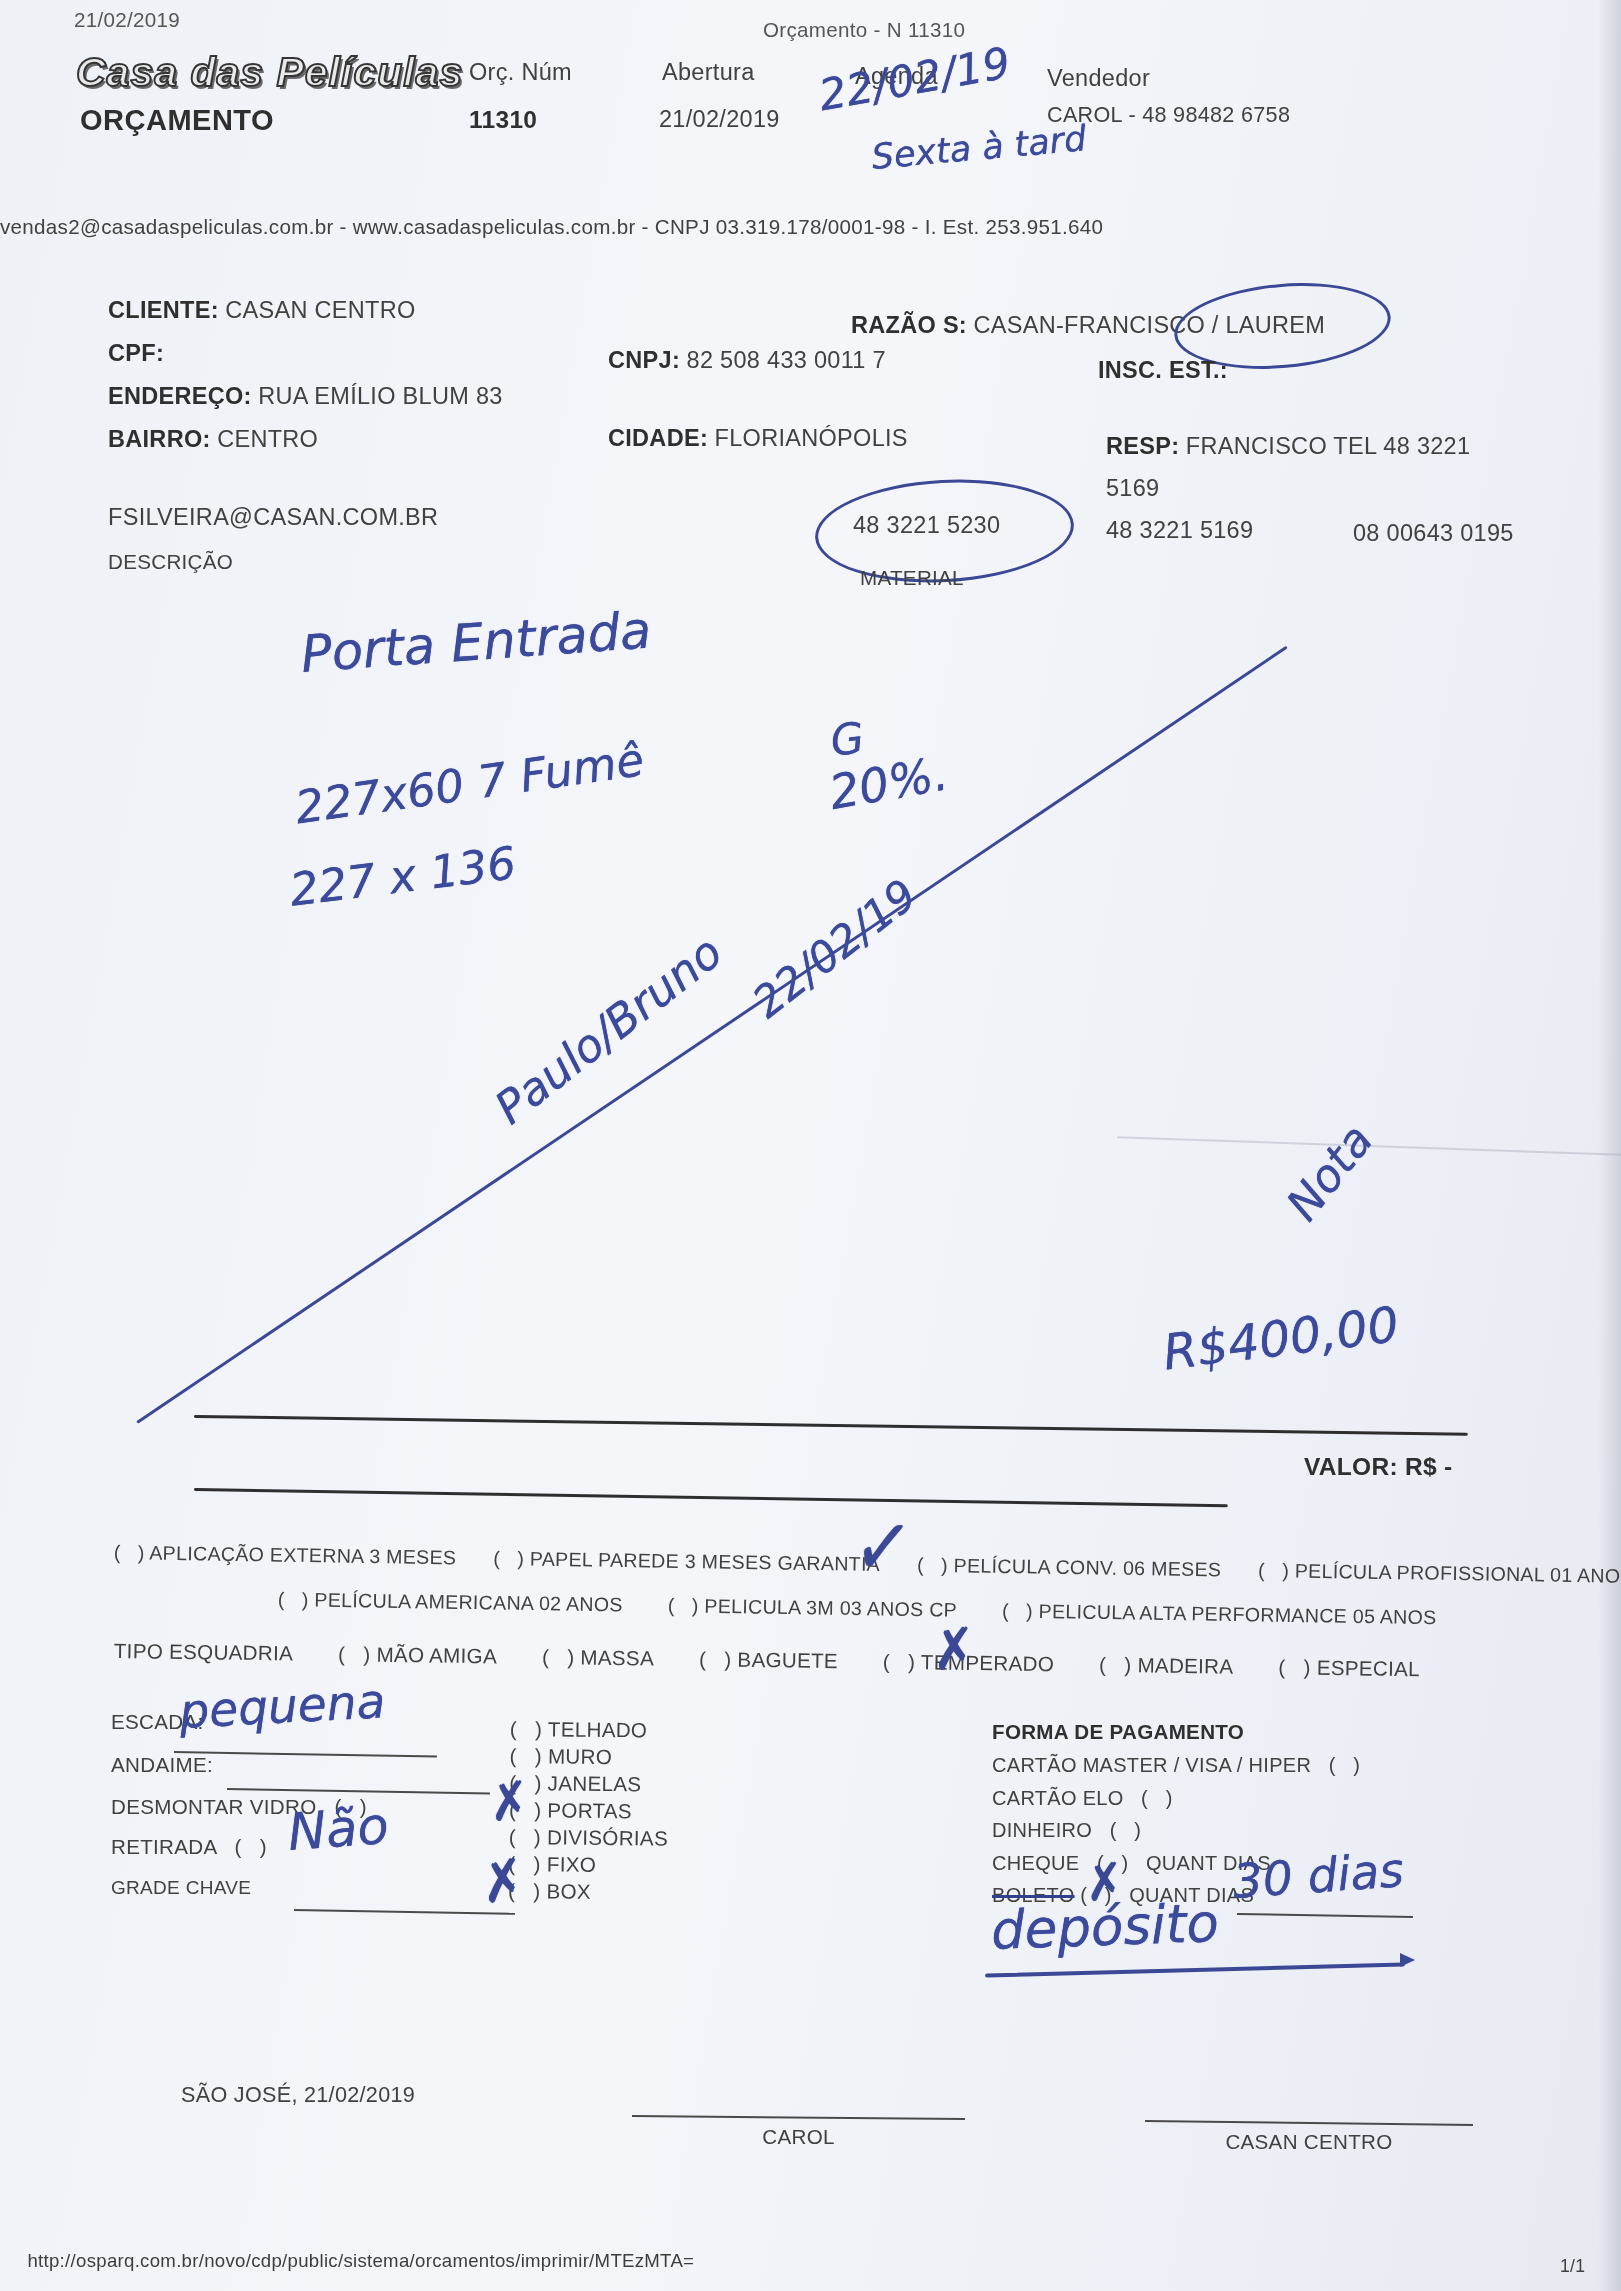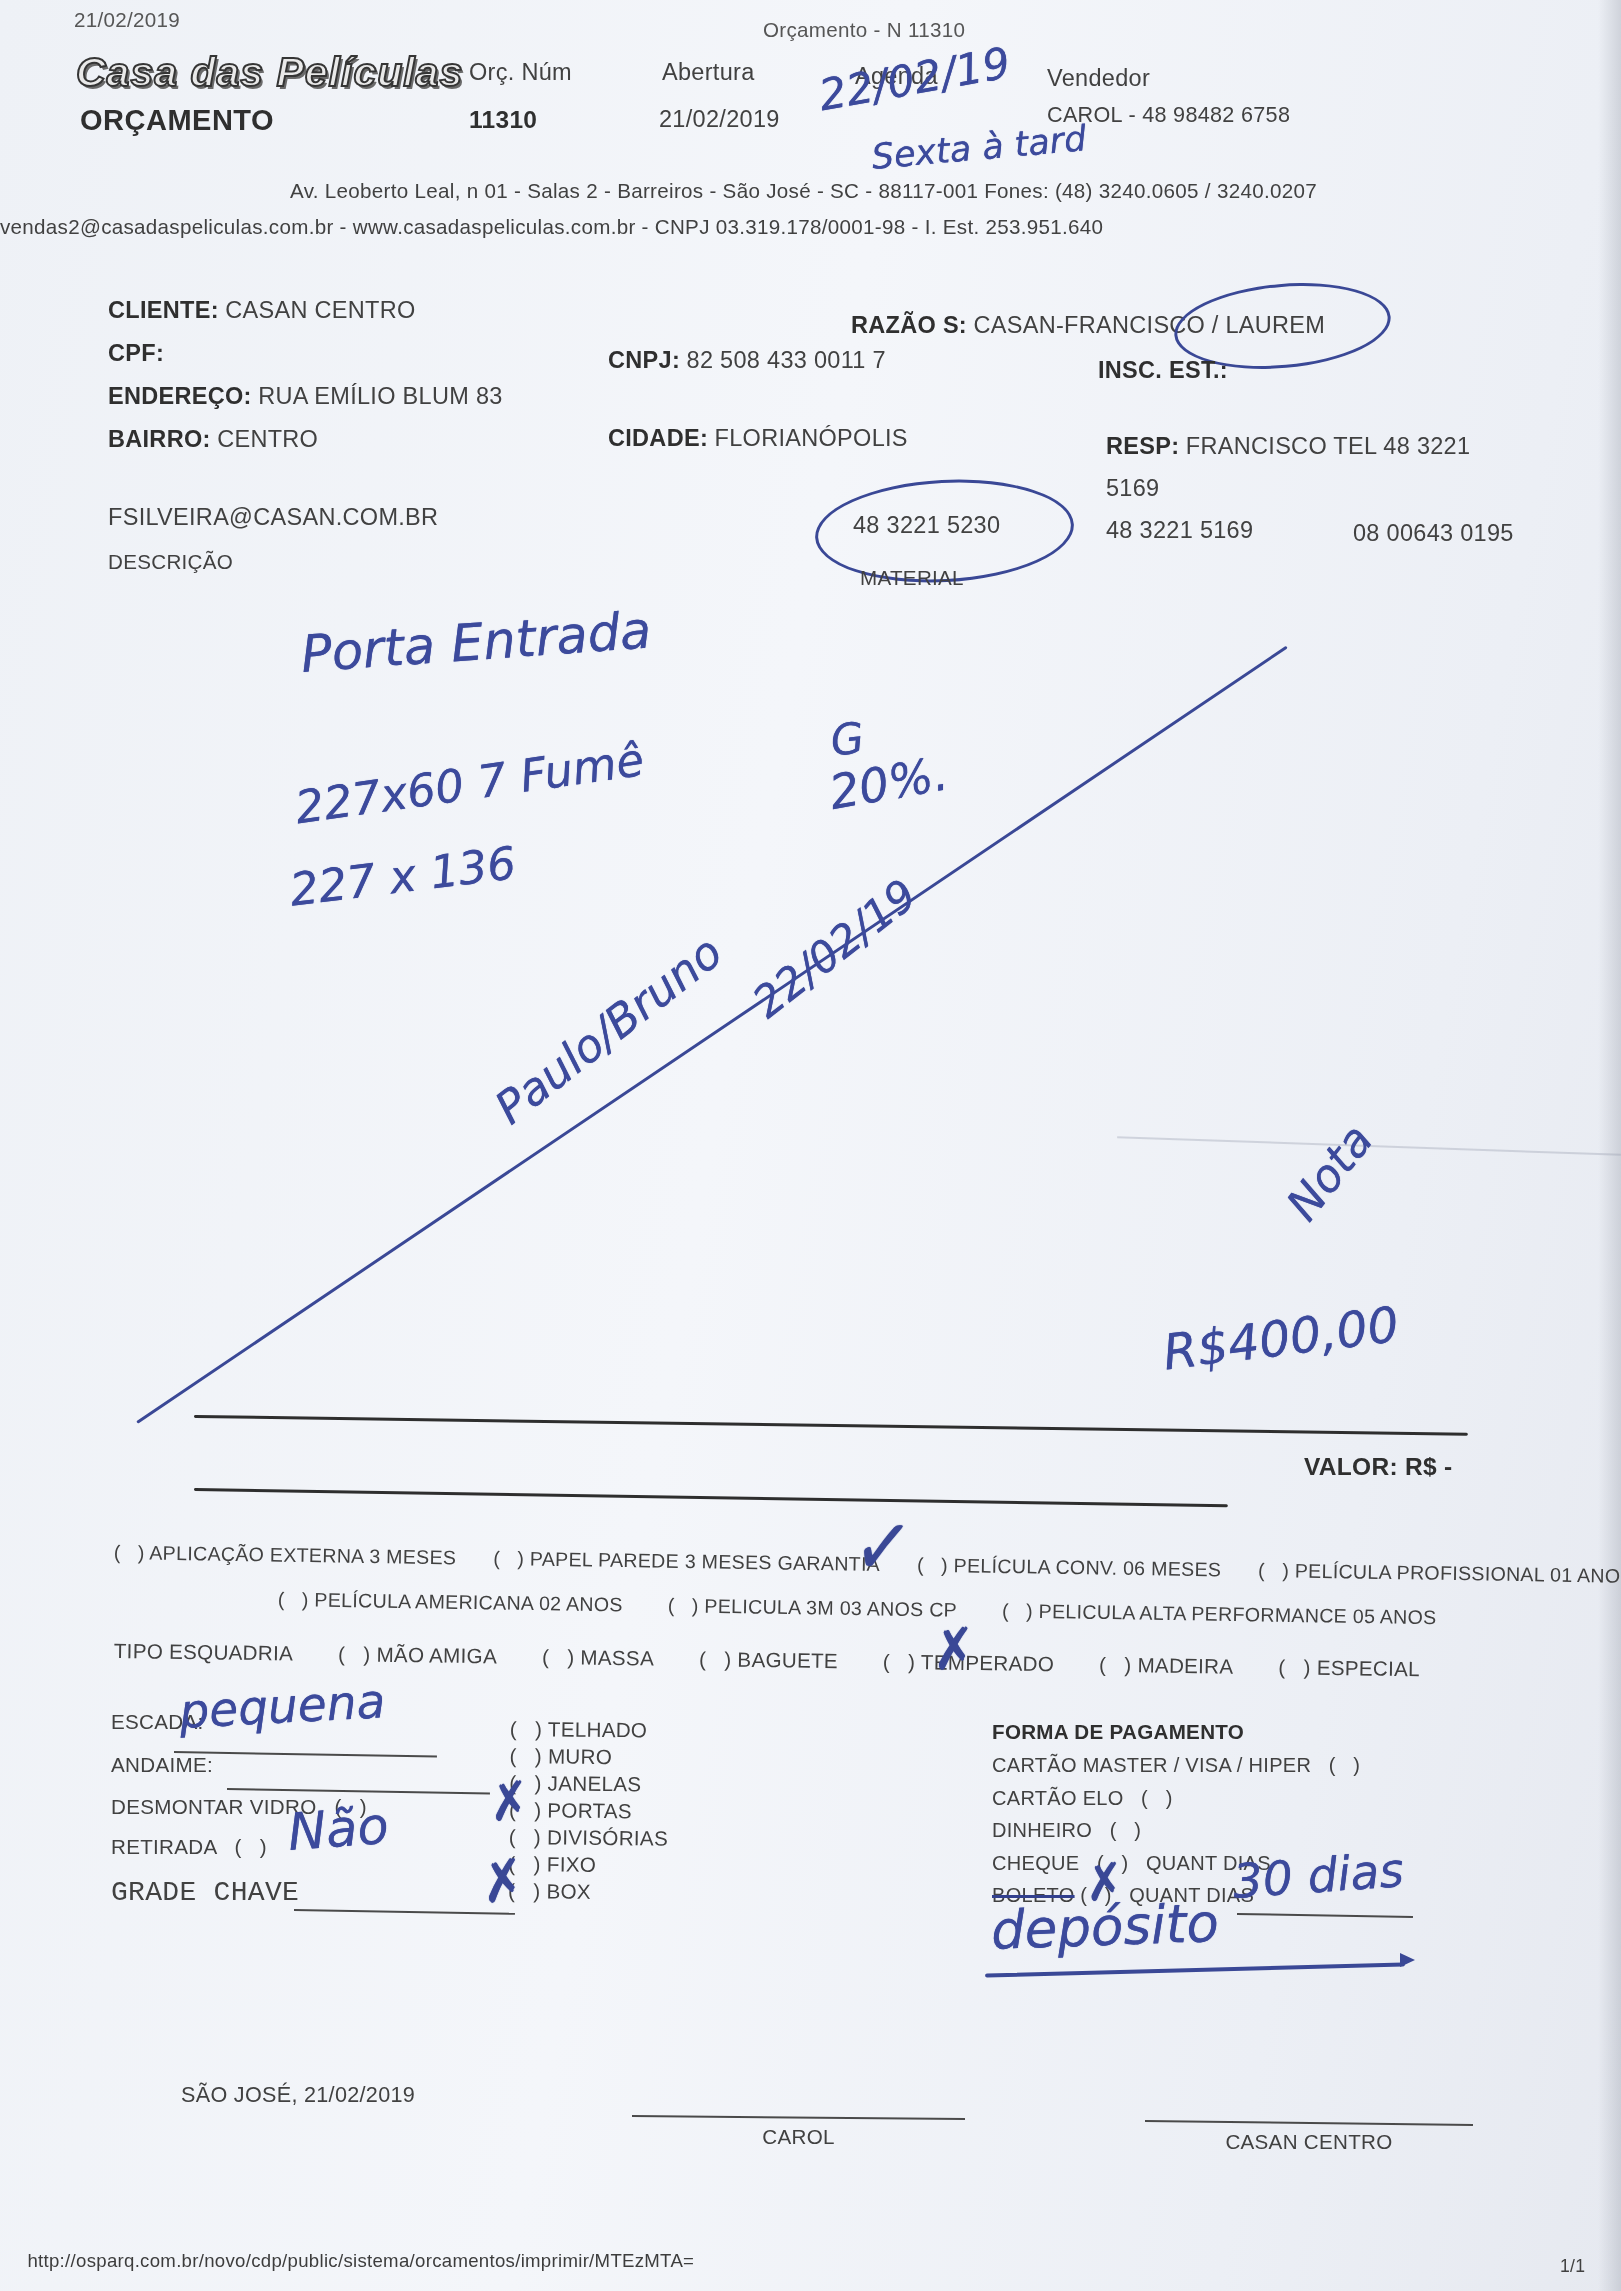--- a/index.html
+++ b/index.html
@@ -45,21 +45,20 @@
   <div class="abs print" style="left:662px;top:59px;font-size:23.5px;">Abertura</div>
   <div class="abs print" style="left:659px;top:106px;font-size:23.5px;">21/02/2019</div>
 
   <div class="abs print" style="left:855px;top:63px;font-size:23.5px;">Agenda</div>
   <div class="abs hand" style="left:815px;top:71px;font-size:43px;transform:rotate(-10deg);">22/02/19</div>
   <div class="abs hand" style="left:870px;top:137px;font-size:35px;transform:rotate(-5deg);">Sexta à tard</div>
 
   <div class="abs print" style="left:1047px;top:65px;font-size:23.5px;">Vendedor</div>
   <div class="abs print" style="left:1047px;top:102px;font-size:21.6px;">CAROL - 48 98482 6758</div>
 
-  <div class="abs print" style="left:0;top:179px;width:1607px;text-align:center;font-size:20.6px;">Av. Leoberto Leal, n 01 - Salas 2 - Barreiros - São José - SC - 88117-001 Fones: (48) 3240.0605 / 3240.0207</div>
   <div class="abs print" style="left:0;top:215px;width:1607px;text-align:left;font-size:20.6px;">vendas2@casadaspeliculas.com.br - www.casadaspeliculas.com.br - CNPJ 03.319.178/0001-98 - I. Est. 253.951.640</div>
 
   <div class="abs" style="left:108px;top:297px;font-size:23.5px;">
     <span class="print b">CLIENTE:</span>
     <span class="print">CASAN CENTRO</span>
   </div>
   <div class="abs print b" style="left:108px;top:340px;font-size:23.5px;">CPF:</div>
   <div class="abs" style="left:108px;top:383px;font-size:23.5px;">
     <span class="print b">ENDEREÇO:</span>
     <span class="print">RUA EMÍLIO BLUM 83</span>
@@ -153,21 +152,21 @@
   <div class="abs uline" style="left:174px;top:1751px;width:263px;transform:rotate(1deg);"></div>
 
   <div class="abs print" style="left:111px;top:1753px;font-size:20.6px;">ANDAIME:</div>
   <div class="abs uline" style="left:227px;top:1788px;width:263px;transform:rotate(1deg);"></div>
 
   <div class="abs print" style="left:111px;top:1795px;font-size:20.6px;">DESMONTAR VIDRO   (   )</div>
 
   <div class="abs print" style="left:111px;top:1835px;font-size:20.6px;">RETIRADA   (   )</div>
   <div class="abs hand" style="left:286px;top:1803px;font-size:51px;transform:rotate(-4deg);">Não</div>
 
-  <div class="abs print" style="left:111px;top:1877px;font-size:28px;font-family:Liberation Mono, monospace;">GRADE CHAVE</div>
+  <div class="abs print" style="left:111px;top:1877px;font-size:19px;">GRADE CHAVE</div>
   <div class="abs uline" style="left:294px;top:1909px;width:221px;transform:rotate(1deg);"></div>
 
   <div class="abs" style="left:510px;top:1715px;font-size:20.6px;line-height:27px;transform:rotate(0.6deg);transform-origin:left top;">
     <div class="print">(   ) TELHADO</div>
     <div class="print">(   ) MURO</div>
     <div class="print">(   ) JANELAS</div>
     <div class="print">(   ) PORTAS</div>
     <div class="print">(   ) DIVISÓRIAS</div>
     <div class="print">(   ) FIXO</div>
     <div class="print">(   ) BOX</div>

